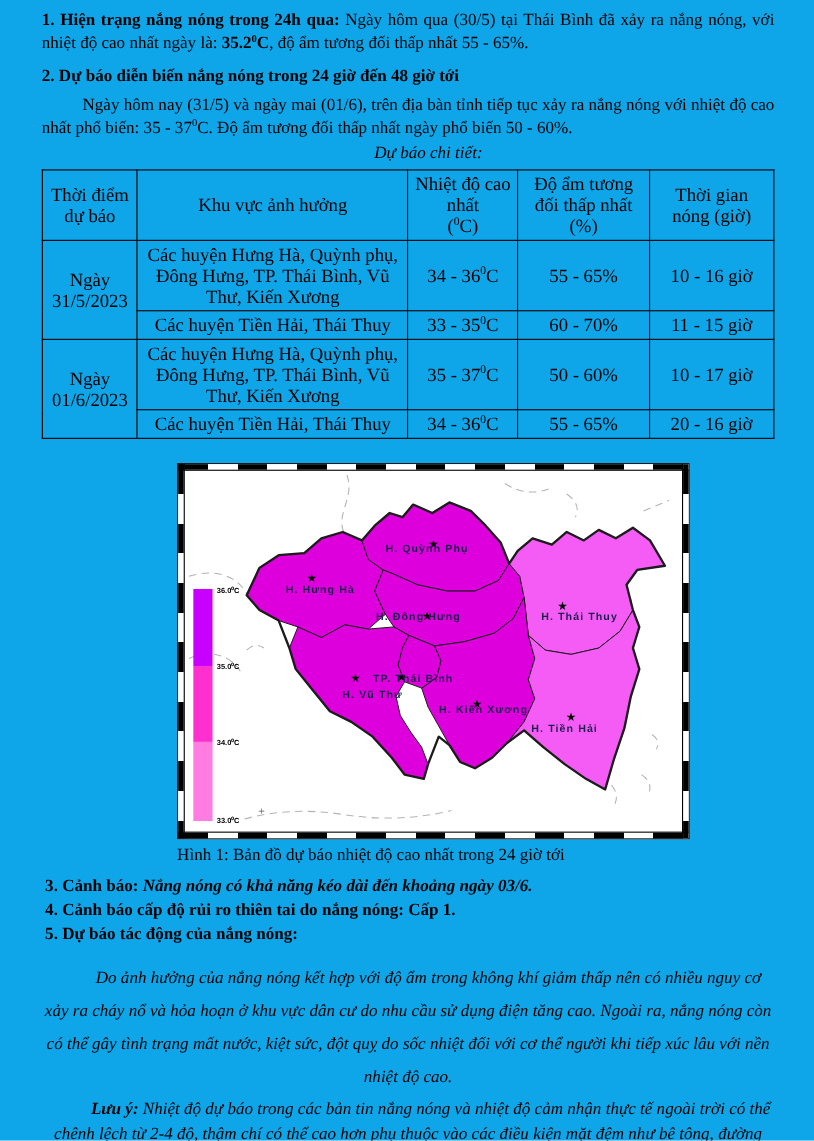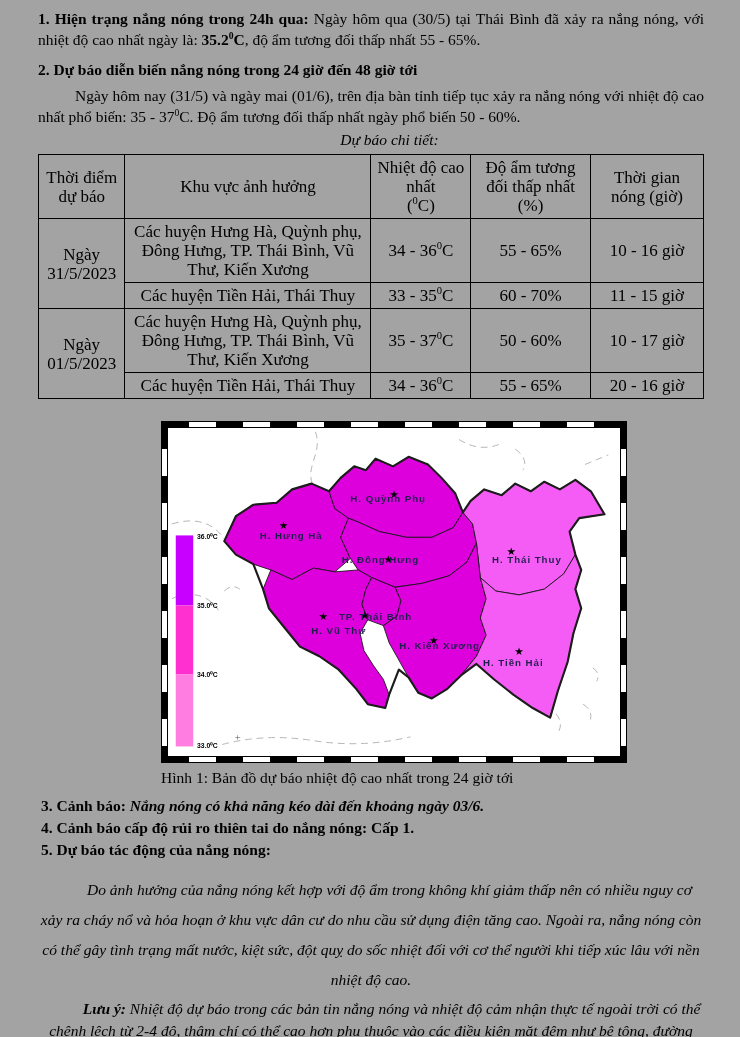--- a/index.html
+++ b/index.html
@@ -1,19 +1,19 @@
 <!DOCTYPE html>
 <html><head>
 <meta charset="utf-8">
 <style>
   html,body{margin:0;padding:0;background:#fff;}
   .page{
     width:740px;height:1037px;box-sizing:border-box;
     padding:8px 36px 0 38px;position:relative;overflow:hidden;
-    background:#a3a3a3;color:#000;
+    background:#0ea5e9;color:#000;
     font-family:"Liberation Serif", serif;
     font-size:15.5px;line-height:21px;
   }
   p{margin:0;}
   .just{text-align:justify;}
   .b{font-weight:bold;}
   .i{font-style:italic;text-align:center;}
   .bi{font-weight:bold;font-style:italic;margin-top:20px;}
   .indent{text-indent:37px;}
   sup{font-size:0.62em;line-height:0;vertical-align:super;}
@@ -72,21 +72,21 @@
       <td>55 - 65%</td>
       <td>10 - 16 giờ</td>
     </tr>
     <tr>
       <td>Các huyện Tiền Hải, Thái Thuy</td>
       <td><span>33 - 35</span><sup>0</sup><span>C</span></td>
       <td>60 - 70%</td>
       <td>11 - 15 giờ</td>
     </tr>
     <tr>
-      <td rowspan="2">Ngày 01/5/2023</td>
+      <td rowspan="2">Ngày 01/6/2023</td>
       <td>Các huyện Hưng Hà, Quỳnh phụ, Đông Hưng, TP. Thái Bình, Vũ Thư, Kiến Xương</td>
       <td><span>35 - 37</span><sup>0</sup><span>C</span></td>
       <td>50 - 60%</td>
       <td>10 - 17 giờ</td>
     </tr>
     <tr>
       <td>Các huyện Tiền Hải, Thái Thuy</td>
       <td><span>34 - 36</span><sup>0</sup><span>C</span></td>
       <td>55 - 65%</td>
       <td>20 - 16 giờ</td>

